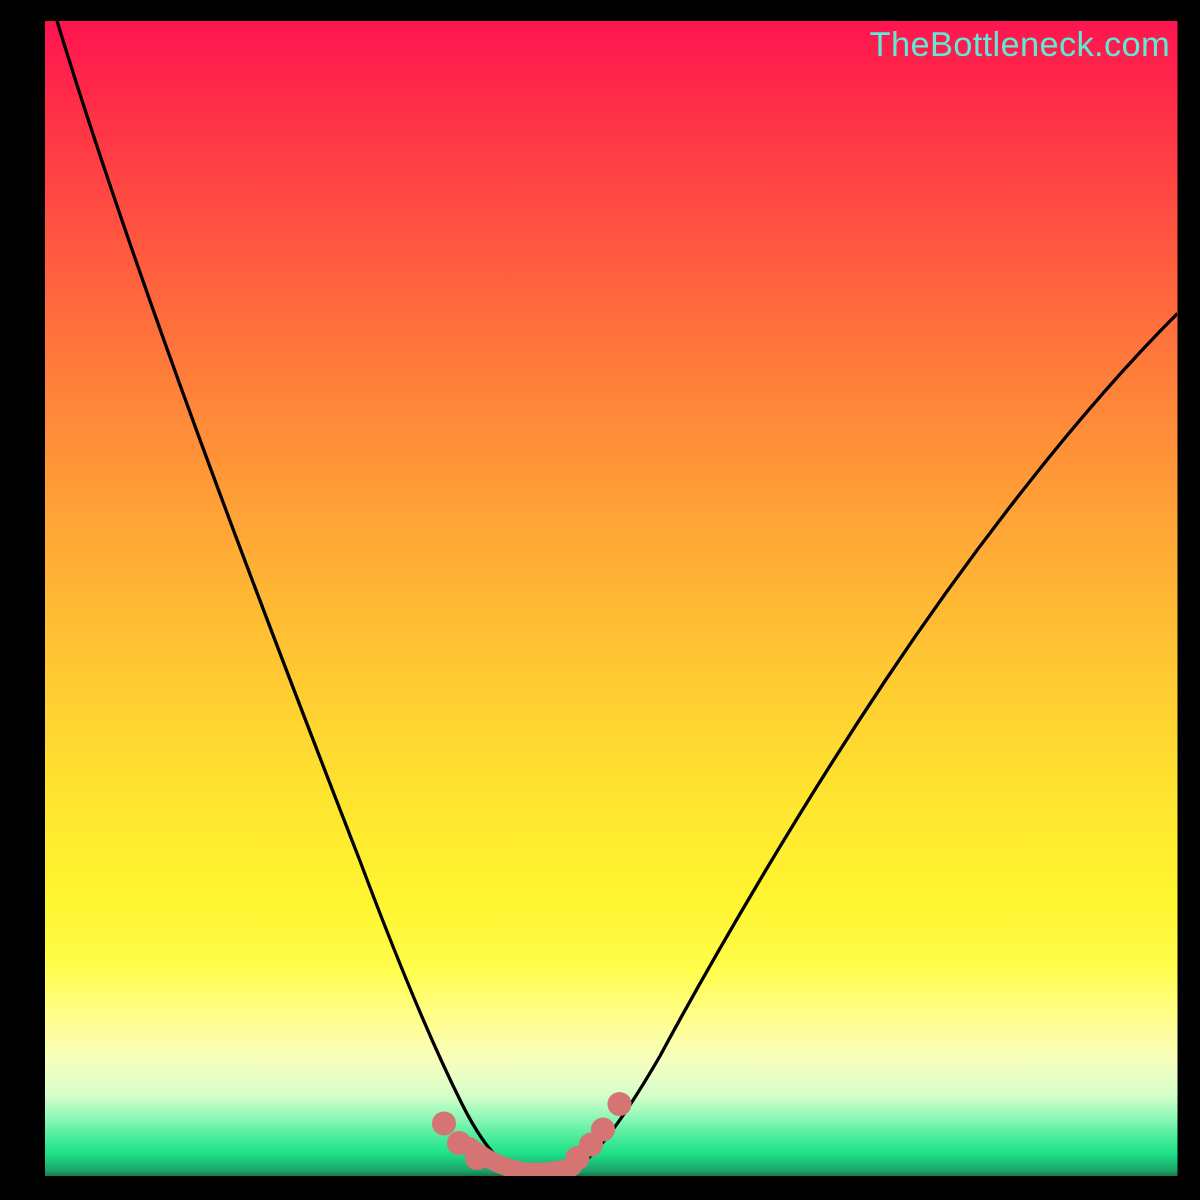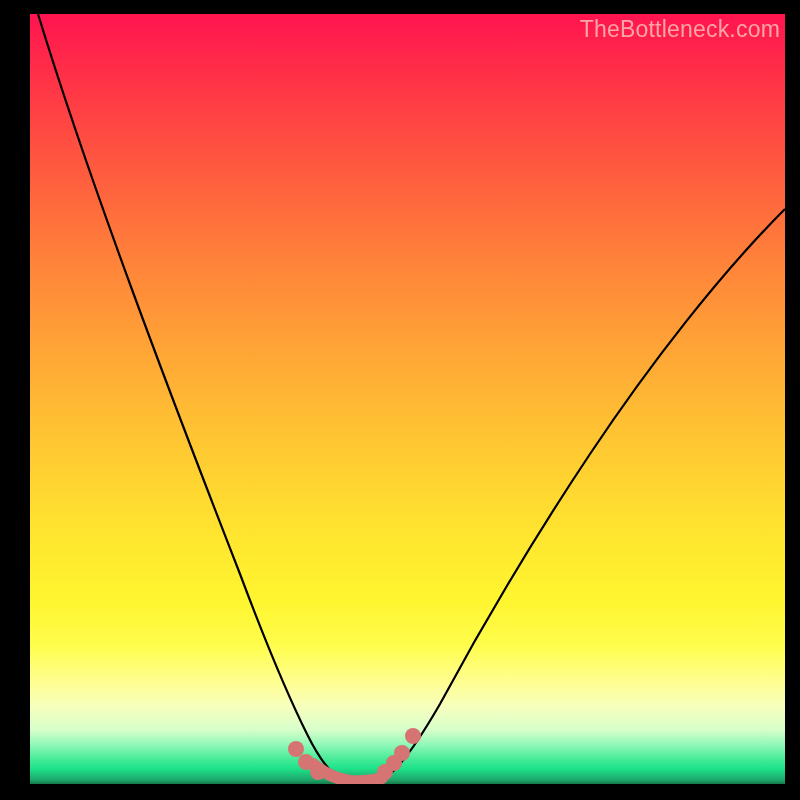--- a/index.html
+++ b/index.html
@@ -34,21 +34,21 @@
       #3ee995 97%,
       #1ee28a 98%,
       #1da56a 99.5%,
       #167849 100%
     );
   }
   .watermark {
     position: absolute;
     top: 16px;
     right: 20px;
-    color: #fca5a5;
+    color: #5eead4;
     font-size: 23px;
     letter-spacing: 0.2px;
     font-weight: 400;
     user-select: none;
   }
   svg.curves {
     position: absolute;
     left: 0;
     top: 0;
     width: 755px;

